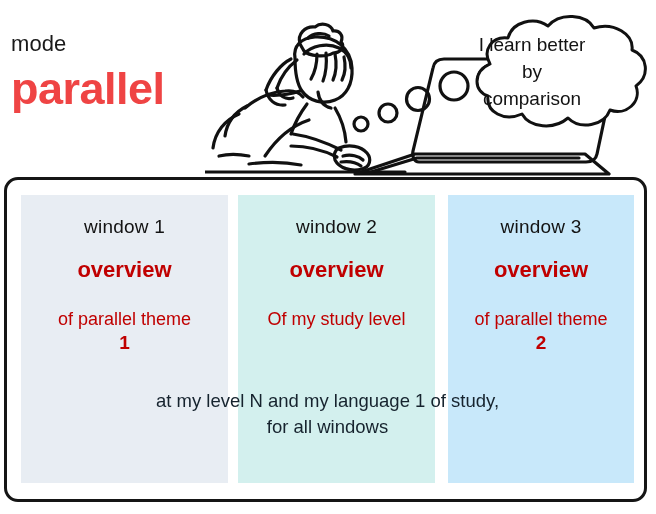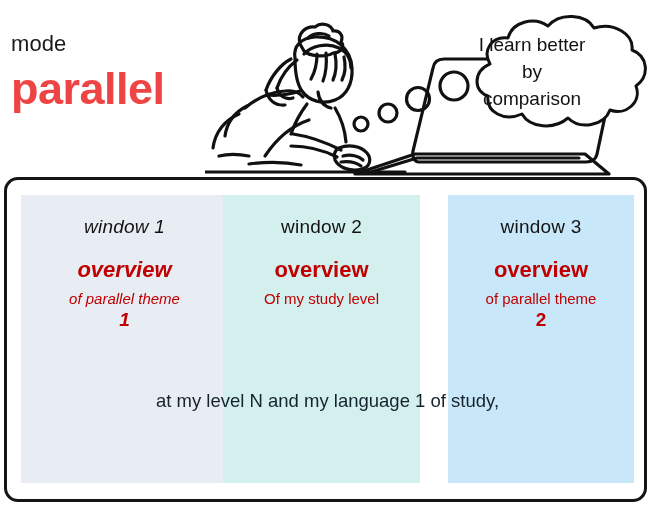--- a/index.html
+++ b/index.html
@@ -75,39 +75,39 @@
 
   .panel {
     position: absolute;
     top: 15px;
     height: 288px;
     box-sizing: border-box;
     padding-top: 22px;
     text-align: center;
   }
   #panel-1 { left: 14px;  width: 207px; }
-  #panel-2 { left: 216px; width: 197px; }
+  #panel-2 { left: 231px; width: 197px; }
   #panel-3 { left: 441px; width: 186px; }
 
   .panel-title {
     font-size: 19px;
     color: #131313;
     line-height: 1.1;
     letter-spacing: 0.2px;
   }
   .panel-heading {
     margin-top: 20px;
     font-size: 22px;
     font-weight: bold;
     color: #c00000;
     line-height: 1.1;
   }
   .panel-sub {
-    margin-top: 7px;
-    font-size: 15px;
+    margin-top: 26px;
+    font-size: 18px;
     color: #c00000;
     line-height: 1.28;
     padding: 0 4px;
   }
   .panel-num {
     font-size: 19px;
     font-weight: bold;
     color: #c00000;
     line-height: 1.28;
   }
@@ -205,21 +205,21 @@
   <div id="bubble-text">
     <div>I learn better</div>
     <div>by</div>
     <div>comparison</div>
   </div>
 </div>
 
 <div id="windows-frame">
   <div id="panels">
 
-    <div class="panel" id="panel-1" style="background: rgb(232, 237, 243); font-style: italic;">
+    <div class="panel" id="panel-1" style="background: rgb(232, 237, 243);">
       <div class="panel-title">window 1</div>
       <div class="panel-heading">overview</div>
       <div class="panel-sub">of parallel theme</div>
       <div class="panel-num">1</div>
     </div>
 
     <div class="panel" id="panel-2" style="background: rgb(211, 240, 238);">
       <div class="panel-title">window 2</div>
       <div class="panel-heading">overview</div>
       <div class="panel-sub">Of my study level</div>
@@ -230,14 +230,15 @@
       <div class="panel-title">window 3</div>
       <div class="panel-heading">overview</div>
       <div class="panel-sub">of parallel theme</div>
       <div class="panel-num">2</div>
     </div>
 
   </div>
 
   <div id="shared-note">
     <div>at my level N and my language 1 of study,</div>
+    <div>for all windows</div>
   </div>
 </div>
 
 </body></html>

